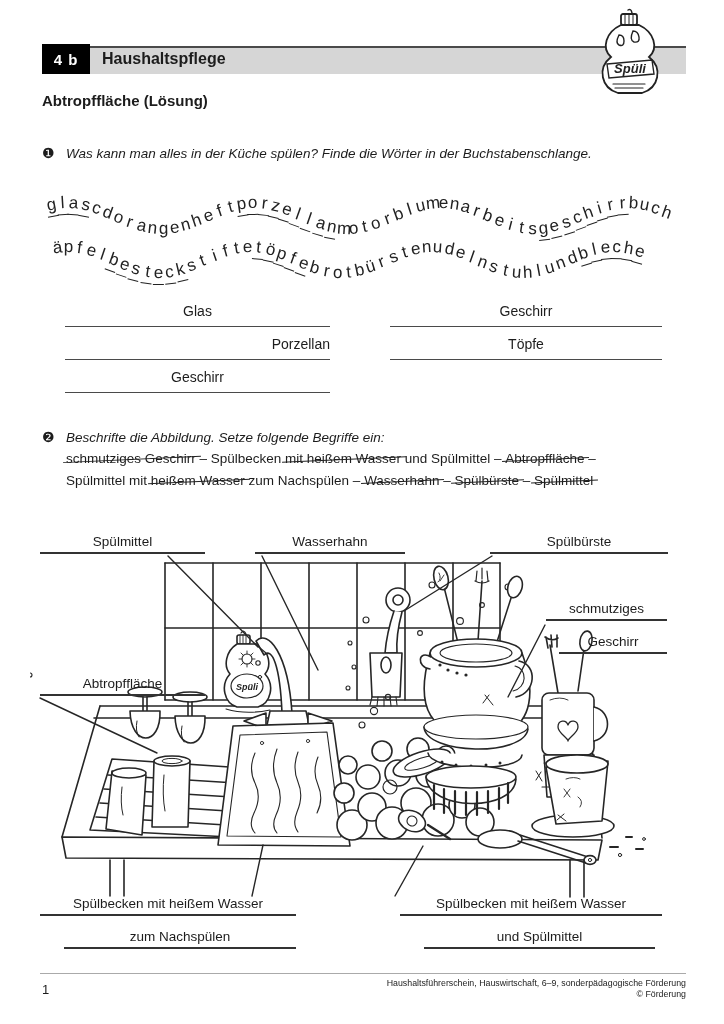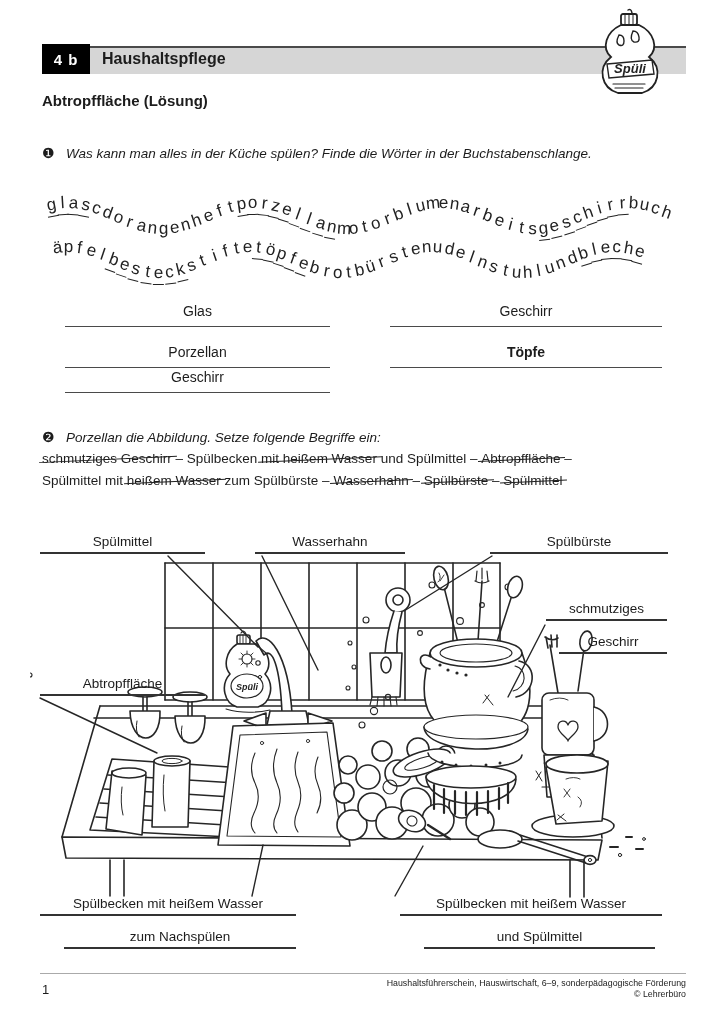--- a/index.html
+++ b/index.html
@@ -14,21 +14,21 @@
   .header-badge{left:42px;top:44px;width:48px;height:30px;background:#000;color:#fff;font-weight:bold;font-size:15px;display:flex;align-items:center;justify-content:center;letter-spacing:1px;}
   .header-title{left:102px;top:50px;font-size:16px;font-weight:bold;}
   .page-title{left:42px;top:92px;font-size:15px;font-weight:bold;}
   
   .task{font-size:13.5px;line-height:21px;}
   .task-bullet{position:absolute;left:0;top:0;font-size:14px;font-style:normal;}
   .task1{left:42px;top:143px;width:646px;font-style:italic;}
   .task-text{margin-left:24px;}
   .task2{left:42px;top:427px;width:652px;}
   .task2 .intro{font-style:italic;margin-left:24px;}
-  .wordbank{font-size:13.5px;line-height:22px;}
+  .wordbank{margin-left:24px;font-size:13.5px;line-height:22px;}
   .struck{position:relative;display:inline-block;}
   .struck::after{content:'';position:absolute;left:-3px;right:-5px;top:52%;border-top:1.6px solid #222;transform:rotate(-2.6deg);}
   
   .snake-line{height:46px;white-space:nowrap;}
   .snake-0{left:46px;top:206px;width:640px;}
   .snake-1{left:52px;top:250px;width:620px;}
   .snake-ch{display:inline-block;width:11.2px;text-align:center;font-size:17px;color:#222;}
   .snake-u{border-bottom:1.7px solid #222;padding-bottom:1px;}
   
   .answer{font-size:14px;text-align:center;border-bottom:1.5px solid #4a4a4a;padding-bottom:4px;height:19px;box-sizing:content-box;}
@@ -67,30 +67,30 @@
 
   <div class="abs task task1">
     <span class="task-bullet">❶</span>
     <div class="task-text">Was kann man alles in der Küche spülen? Finde die Wörter in der Buchstabenschlange.</div>
   </div>
 
   <div class="abs snake-line snake-0"><span class="snake-ch snake-u" style="transform: translateY(-11px) rotate(-10.7deg);">g</span><span class="snake-ch snake-u" style="transform: translateY(-12.8px) rotate(-3.7deg);">l</span><span class="snake-ch snake-u" style="transform: translateY(-12.8px) rotate(3.7deg);">a</span><span class="snake-ch snake-u" style="transform: translateY(-11px) rotate(10.7deg);">s</span><span class="snake-ch" style="transform: translateY(-7.6px) rotate(16.2deg);">c</span><span class="snake-ch" style="transform: translateY(-3.2px) rotate(19.4deg);">d</span><span class="snake-ch" style="transform: translateY(1.6px) rotate(19.8deg);">o</span><span class="snake-ch" style="transform: translateY(6.3px) rotate(17.5deg);">r</span><span class="snake-ch" style="transform: translateY(10px) rotate(12.7deg);">a</span><span class="snake-ch" style="transform: translateY(12.4px) rotate(6.2deg);">n</span><span class="snake-ch" style="transform: translateY(13px) rotate(-1.3deg);">g</span><span class="snake-ch" style="transform: translateY(11.8px) rotate(-8.5deg);">e</span><span class="snake-ch" style="transform: translateY(8.9px) rotate(-14.6deg);">n</span><span class="snake-ch" style="transform: translateY(4.8px) rotate(-18.6deg);">h</span><span class="snake-ch" style="transform: translateY(0px) rotate(-20deg);">e</span><span class="snake-ch" style="transform: translateY(-4.8px) rotate(-18.6deg);">f</span><span class="snake-ch" style="transform: translateY(-8.9px) rotate(-14.6deg);">t</span><span class="snake-ch snake-u" style="transform: translateY(-11.8px) rotate(-8.5deg);">p</span><span class="snake-ch snake-u" style="transform: translateY(-13px) rotate(-1.3deg);">o</span><span class="snake-ch snake-u" style="transform: translateY(-12.4px) rotate(6.2deg);">r</span><span class="snake-ch snake-u" style="transform: translateY(-10px) rotate(12.7deg);">z</span><span class="snake-ch snake-u" style="transform: translateY(-6.3px) rotate(17.5deg);">e</span><span class="snake-ch snake-u" style="transform: translateY(-1.6px) rotate(19.8deg);">l</span><span class="snake-ch snake-u" style="transform: translateY(3.2px) rotate(19.4deg);">l</span><span class="snake-ch snake-u" style="transform: translateY(7.6px) rotate(16.2deg);">a</span><span class="snake-ch snake-u" style="transform: translateY(11px) rotate(10.7deg);">n</span><span class="snake-ch" style="transform: translateY(12.8px) rotate(3.7deg);">m</span><span class="snake-ch" style="transform: translateY(12.8px) rotate(-3.7deg);">o</span><span class="snake-ch" style="transform: translateY(11px) rotate(-10.7deg);">t</span><span class="snake-ch" style="transform: translateY(7.6px) rotate(-16.2deg);">o</span><span class="snake-ch" style="transform: translateY(3.2px) rotate(-19.4deg);">r</span><span class="snake-ch" style="transform: translateY(-1.6px) rotate(-19.8deg);">b</span><span class="snake-ch" style="transform: translateY(-6.3px) rotate(-17.5deg);">l</span><span class="snake-ch" style="transform: translateY(-10px) rotate(-12.7deg);">u</span><span class="snake-ch" style="transform: translateY(-12.4px) rotate(-6.2deg);">m</span><span class="snake-ch" style="transform: translateY(-13px) rotate(1.3deg);">e</span><span class="snake-ch" style="transform: translateY(-11.8px) rotate(8.5deg);">n</span><span class="snake-ch" style="transform: translateY(-8.9px) rotate(14.6deg);">a</span><span class="snake-ch" style="transform: translateY(-4.8px) rotate(18.6deg);">r</span><span class="snake-ch" style="transform: translateY(0px) rotate(20deg);">b</span><span class="snake-ch" style="transform: translateY(4.8px) rotate(18.6deg);">e</span><span class="snake-ch" style="transform: translateY(8.9px) rotate(14.6deg);">i</span><span class="snake-ch" style="transform: translateY(11.8px) rotate(8.5deg);">t</span><span class="snake-ch" style="transform: translateY(13px) rotate(1.3deg);">s</span><span class="snake-ch snake-u" style="transform: translateY(12.4px) rotate(-6.2deg);">g</span><span class="snake-ch snake-u" style="transform: translateY(10px) rotate(-12.7deg);">e</span><span class="snake-ch snake-u" style="transform: translateY(6.3px) rotate(-17.5deg);">s</span><span class="snake-ch snake-u" style="transform: translateY(1.6px) rotate(-19.8deg);">c</span><span class="snake-ch snake-u" style="transform: translateY(-3.2px) rotate(-19.4deg);">h</span><span class="snake-ch snake-u" style="transform: translateY(-7.6px) rotate(-16.2deg);">i</span><span class="snake-ch snake-u" style="transform: translateY(-11px) rotate(-10.7deg);">r</span><span class="snake-ch snake-u" style="transform: translateY(-12.8px) rotate(-3.7deg);">r</span><span class="snake-ch" style="transform: translateY(-12.8px) rotate(3.7deg);">b</span><span class="snake-ch" style="transform: translateY(-11px) rotate(10.7deg);">u</span><span class="snake-ch" style="transform: translateY(-7.6px) rotate(16.2deg);">c</span><span class="snake-ch" style="transform: translateY(-3.2px) rotate(19.4deg);">h</span></div>
   <div class="abs snake-line snake-1"><span class="snake-ch" style="transform: translateY(-12.1px) rotate(-7.4deg);">ä</span><span class="snake-ch" style="transform: translateY(-13px) rotate(0.2deg);">p</span><span class="snake-ch" style="transform: translateY(-12px) rotate(7.7deg);">f</span><span class="snake-ch" style="transform: translateY(-9.2px) rotate(14.1deg);">e</span><span class="snake-ch" style="transform: translateY(-5.1px) rotate(18.4deg);">l</span><span class="snake-ch snake-u" style="transform: translateY(-0.2px) rotate(20deg);">b</span><span class="snake-ch snake-u" style="transform: translateY(4.7px) rotate(18.6deg);">e</span><span class="snake-ch snake-u" style="transform: translateY(8.9px) rotate(14.5deg);">s</span><span class="snake-ch snake-u" style="transform: translateY(11.8px) rotate(8.3deg);">t</span><span class="snake-ch snake-u" style="transform: translateY(13px) rotate(0.8deg);">e</span><span class="snake-ch snake-u" style="transform: translateY(12.2px) rotate(-6.8deg);">c</span><span class="snake-ch snake-u" style="transform: translateY(9.6px) rotate(-13.4deg);">k</span><span class="snake-ch" style="transform: translateY(5.6px) rotate(-18deg);">s</span><span class="snake-ch" style="transform: translateY(0.8px) rotate(-20deg);">t</span><span class="snake-ch" style="transform: translateY(-4.1px) rotate(-19deg);">i</span><span class="snake-ch" style="transform: translateY(-8.5px) rotate(-15.2deg);">f</span><span class="snake-ch" style="transform: translateY(-11.6px) rotate(-9.1deg);">t</span><span class="snake-ch" style="transform: translateY(-13px) rotate(-1.7deg);">e</span><span class="snake-ch snake-u" style="transform: translateY(-12.4px) rotate(5.9deg);">t</span><span class="snake-ch snake-u" style="transform: translateY(-10.1px) rotate(12.7deg);">ö</span><span class="snake-ch snake-u" style="transform: translateY(-6.2px) rotate(17.6deg);">p</span><span class="snake-ch snake-u" style="transform: translateY(-1.4px) rotate(19.9deg);">f</span><span class="snake-ch snake-u" style="transform: translateY(3.5px) rotate(19.2deg);">e</span><span class="snake-ch" style="transform: translateY(8px) rotate(15.8deg);">b</span><span class="snake-ch" style="transform: translateY(11.3px) rotate(10deg);">r</span><span class="snake-ch" style="transform: translateY(12.9px) rotate(2.7deg);">o</span><span class="snake-ch" style="transform: translateY(12.6px) rotate(-5deg);">t</span><span class="snake-ch" style="transform: translateY(10.4px) rotate(-11.9deg);">b</span><span class="snake-ch" style="transform: translateY(6.8px) rotate(-17.1deg);">ü</span><span class="snake-ch" style="transform: translateY(2.1px) rotate(-19.7deg);">r</span><span class="snake-ch" style="transform: translateY(-2.9px) rotate(-19.5deg);">s</span><span class="snake-ch" style="transform: translateY(-7.5px) rotate(-16.3deg);">t</span><span class="snake-ch" style="transform: translateY(-10.9px) rotate(-10.8deg);">e</span><span class="snake-ch" style="transform: translateY(-12.8px) rotate(-3.7deg);">n</span><span class="snake-ch" style="transform: translateY(-12.7px) rotate(4deg);">u</span><span class="snake-ch" style="transform: translateY(-10.8px) rotate(11.1deg);">d</span><span class="snake-ch" style="transform: translateY(-7.3px) rotate(16.6deg);">e</span><span class="snake-ch" style="transform: translateY(-2.7px) rotate(19.6deg);">l</span><span class="snake-ch" style="transform: translateY(2.3px) rotate(19.7deg);">n</span><span class="snake-ch" style="transform: translateY(7px) rotate(16.9deg);">s</span><span class="snake-ch" style="transform: translateY(10.6px) rotate(11.6deg);">t</span><span class="snake-ch" style="transform: translateY(12.7px) rotate(4.6deg);">u</span><span class="snake-ch" style="transform: translateY(12.8px) rotate(-3.1deg);">h</span><span class="snake-ch" style="transform: translateY(11.1px) rotate(-10.3deg);">l</span><span class="snake-ch" style="transform: translateY(7.8px) rotate(-16deg);">u</span><span class="snake-ch" style="transform: translateY(3.3px) rotate(-19.3deg);">n</span><span class="snake-ch" style="transform: translateY(-1.7px) rotate(-19.8deg);">d</span><span class="snake-ch snake-u" style="transform: translateY(-6.4px) rotate(-17.4deg);">b</span><span class="snake-ch snake-u" style="transform: translateY(-10.2px) rotate(-12.4deg);">l</span><span class="snake-ch snake-u" style="transform: translateY(-12.5px) rotate(-5.5deg);">e</span><span class="snake-ch snake-u" style="transform: translateY(-12.9px) rotate(2.1deg);">c</span><span class="snake-ch snake-u" style="transform: translateY(-11.5px) rotate(9.5deg);">h</span><span class="snake-ch snake-u" style="transform: translateY(-8.3px) rotate(15.4deg);">e</span></div>
 
   <div class="abs answer" style="left:65px;top:303px;width:265px;">Glas</div>
-  <div class="abs answer" style="left:65px;top:344px;width:265px;">Porzellan</div>
+  <div class="abs answer" style="left:65px;top:336px;width:265px;text-align:right;">Porzellan</div>
   <div class="abs answer" style="left:65px;top:369px;width:265px;">Geschirr</div>
   <div class="abs answer" style="left:390px;top:303px;width:272px;">Geschirr</div>
-  <div class="abs answer" style="left:390px;top:344px;width:272px;font-weight:bold;">Töpfe</div>
+  <div class="abs answer" style="left:390px;top:336px;width:272px;">Töpfe</div>
 
   <div class="abs task task2">
     <span class="task-bullet">❷</span>
-    <div class="intro">Porzellan die Abbildung. Setze folgende Begriffe ein:</div>
+    <div class="intro">Beschrifte die Abbildung. Setze folgende Begriffe ein:</div>
     <div class="wordbank"><span class="struck">schmutziges Geschirr</span><span> – Spülbecken </span><span class="struck">mit heißem Wasser</span><span> und Spülmittel – </span><span class="struck">Abtropffläche</span><span> –</span></div>
-    <div class="wordbank"><span>Spülmittel mit </span><span class="struck">heißem Wasser</span><span> zum Spülbürste – </span><span class="struck">Wasserhahn</span><span> – </span><span class="struck">Spülbürste</span><span> – </span><span class="struck">Spülmittel</span></div>
+    <div class="wordbank"><span>Spülmittel mit </span><span class="struck">heißem Wasser</span><span> zum Nachspülen – </span><span class="struck">Wasserhahn</span><span> – </span><span class="struck">Spülbürste</span><span> – </span><span class="struck">Spülmittel</span></div>
   </div>
 
   <div class="abs" style="left:30px;top:525px;">
     <svg width="670" height="448" viewBox="0 0 670 448" fill="none" stroke="#262626" stroke-width="1.6" stroke-linecap="round" stroke-linejoin="round">
 
       <g>
         <path d="M135,38 H470 M135,103 H470 M135,175 H470"></path>
         <path d="M135,38 V175 M183,38 V175 M231,38 V175 M279,38 V175 M327,38 V175 M375,38 V175 M423,38 V175 M470,38 V175"></path>
       </g>
 
@@ -294,16 +294,16 @@
   <div class="abs dlabel" style="left:40px;top:676px;width:165px;">Abtropffläche</div>
   <div class="abs dlabel" style="left:40px;top:896px;width:256px;">Spülbecken mit heißem Wasser</div>
   <div class="abs dlabel" style="left:64px;top:929px;width:232px;">zum Nachspülen</div>
   <div class="abs dlabel" style="left:400px;top:896px;width:262px;">Spülbecken mit heißem Wasser</div>
   <div class="abs dlabel" style="left:424px;top:929px;width:231px;">und Spülmittel</div>
 
   <div class="abs footer-line"></div>
   <div class="abs page-num">1</div>
   <div class="abs credits">
     <div>Haushaltsführerschein, Hauswirtschaft, 6–9, sonderpädagogische Förderung</div>
-    <div>© Lehrerbüro</div>
+    <div>© Förderung</div>
   </div>
 
 </div>
 
 </body></html>

